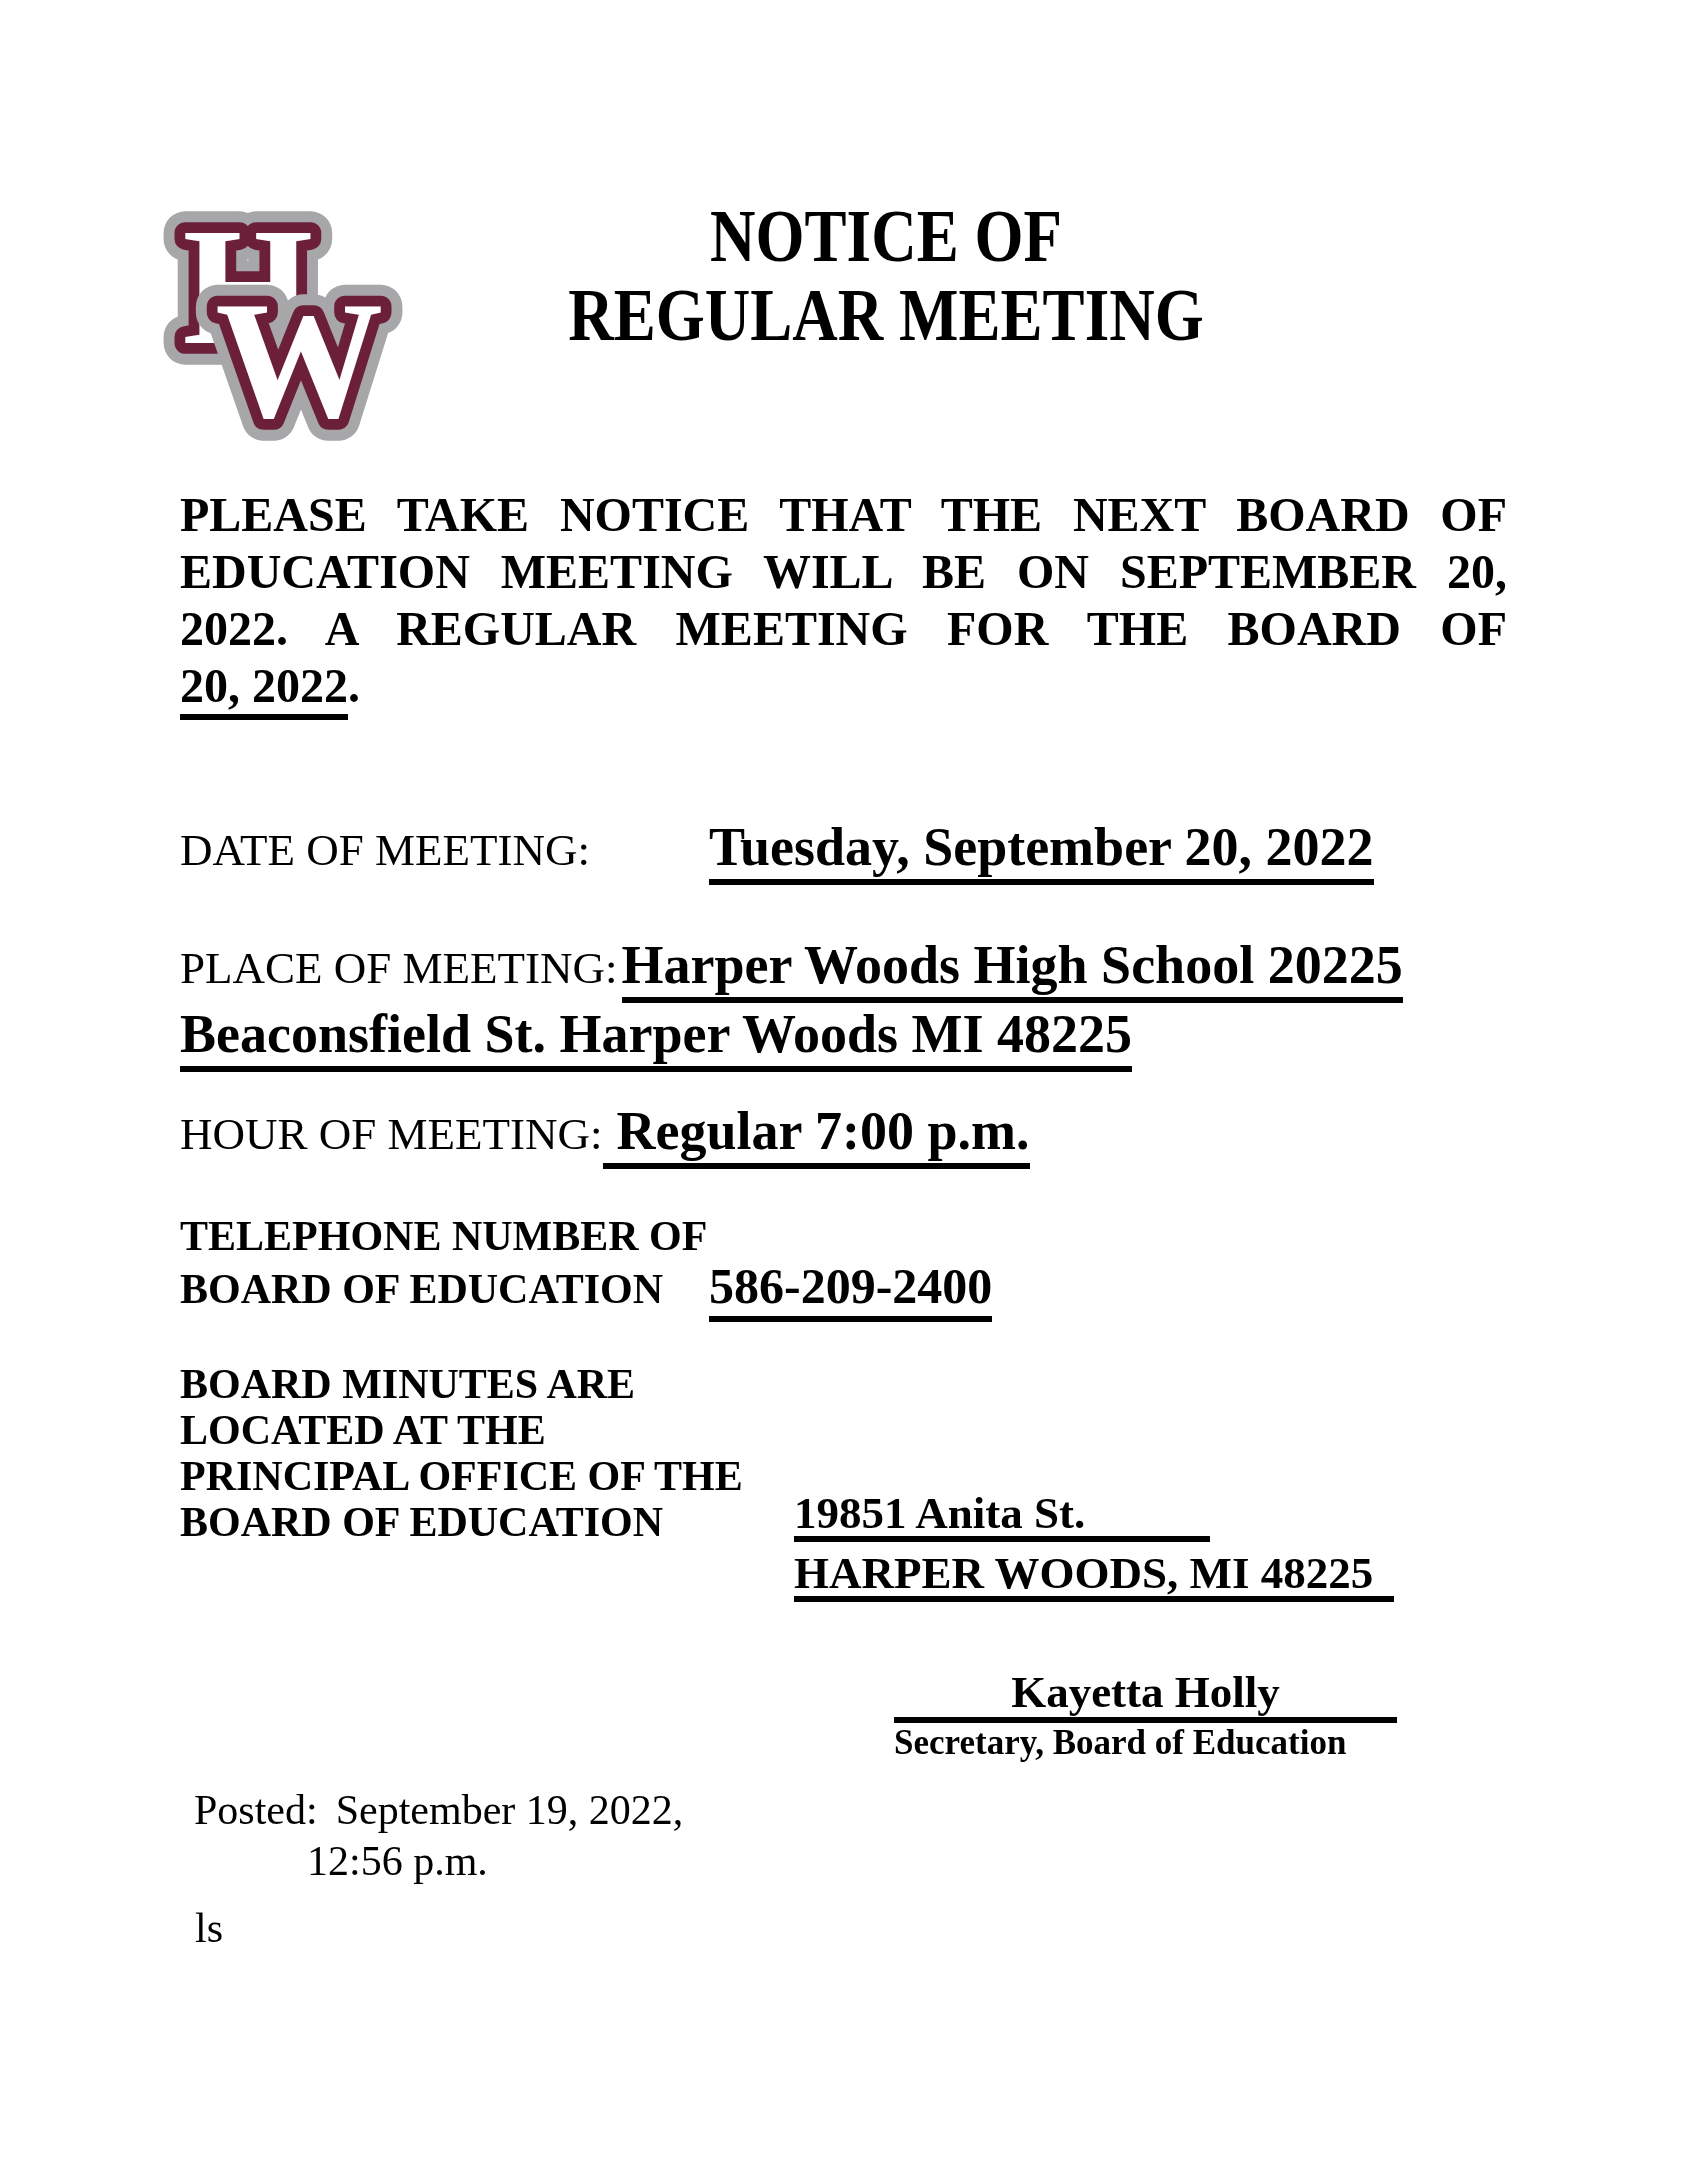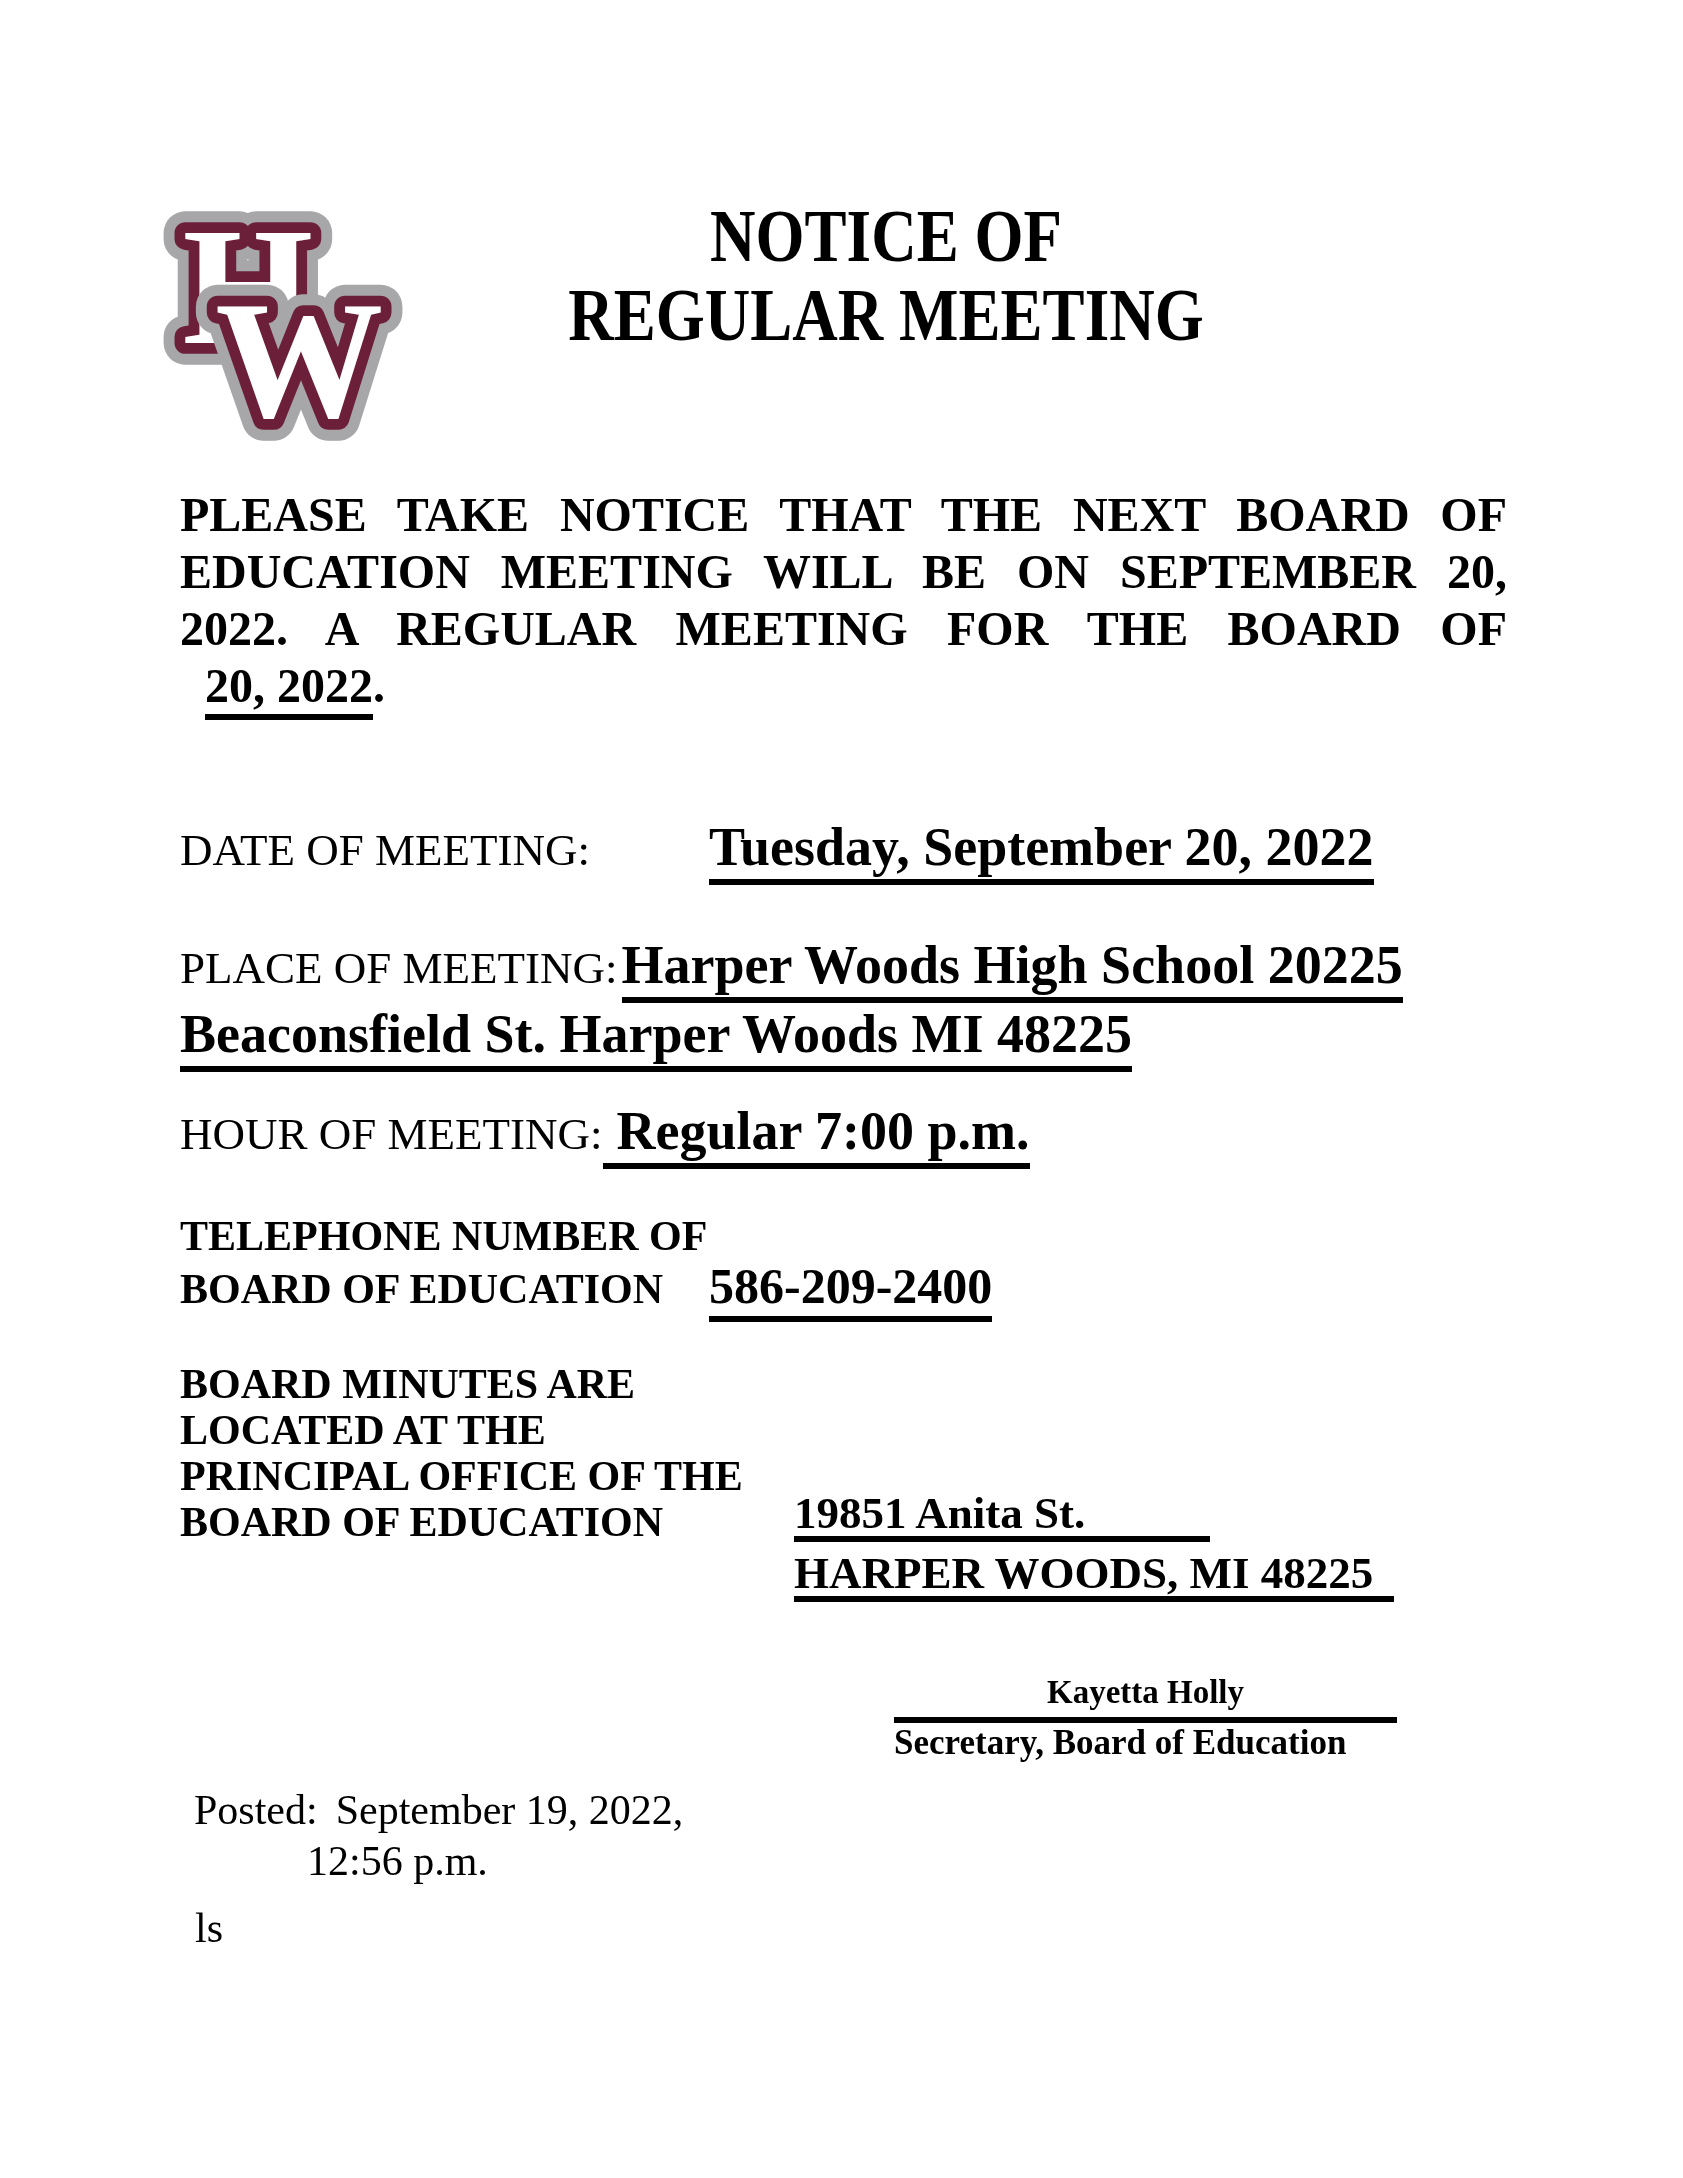--- a/index.html
+++ b/index.html
@@ -24,21 +24,21 @@
     transform:scaleX(0.84); transform-origin:center top;
     white-space:nowrap;
   }
 
   
   .para {
     position:absolute; left:180px; top:486px; width:1327px;
     font-weight:700; font-size:48px; line-height:57px;
   }
   .jline { text-align:justify; text-align-last:justify; }
-  .jline.last { text-align-last:left;margin-left:25px; }
+  .jline.last { text-align-last:left; }
 
   .u { border-bottom:6px solid #000; padding-bottom:2px; }
 
   .lbl  { font-size:45px; font-weight:400; }
   .lblw { display:inline-block; width:529px; }
   .val  { font-size:54px; font-weight:700; }
 
   .date-row { position:absolute; left:180px; top:816px; }
 
   .place { position:absolute; left:180px; top:937px; }
@@ -56,21 +56,21 @@
   .minutes {
     position:absolute; left:180px; top:1361px;
     font-size:42px; font-weight:700; line-height:46px;
   }
   .addr { position:absolute; left:614px; top:129px; font-size:45px; font-weight:700; line-height:46px; }
   .aline { border-bottom:6px solid #000; }
   .addr1 { width:416px; }
   .addr2 { width:600px;margin-top:8px; }
 
   .sig { position:absolute; left:894px; top:1669px; width:503px; font-weight:700; }
-  .sigline { border-bottom:6px solid #000; text-align:center; font-size:33px; line-height:46px; padding-bottom:2px; }
+  .sigline { border-bottom:6px solid #000; text-align:center; font-size:45px; line-height:46px; padding-bottom:2px; }
   .sigrole { font-size:35px; line-height:36px; margin-top:2px; }
 
   .posted { position:absolute; left:194px; top:1785px; font-size:42px; font-weight:400; line-height:51px; }
   .pdate { margin-left:18px; }
   .ptime { margin-left:113px; }
 
   .initials { position:absolute; left:195px; top:1903px; font-size:42px; font-weight:400; line-height:51px; }
 </style>
 </head>
 <body>

